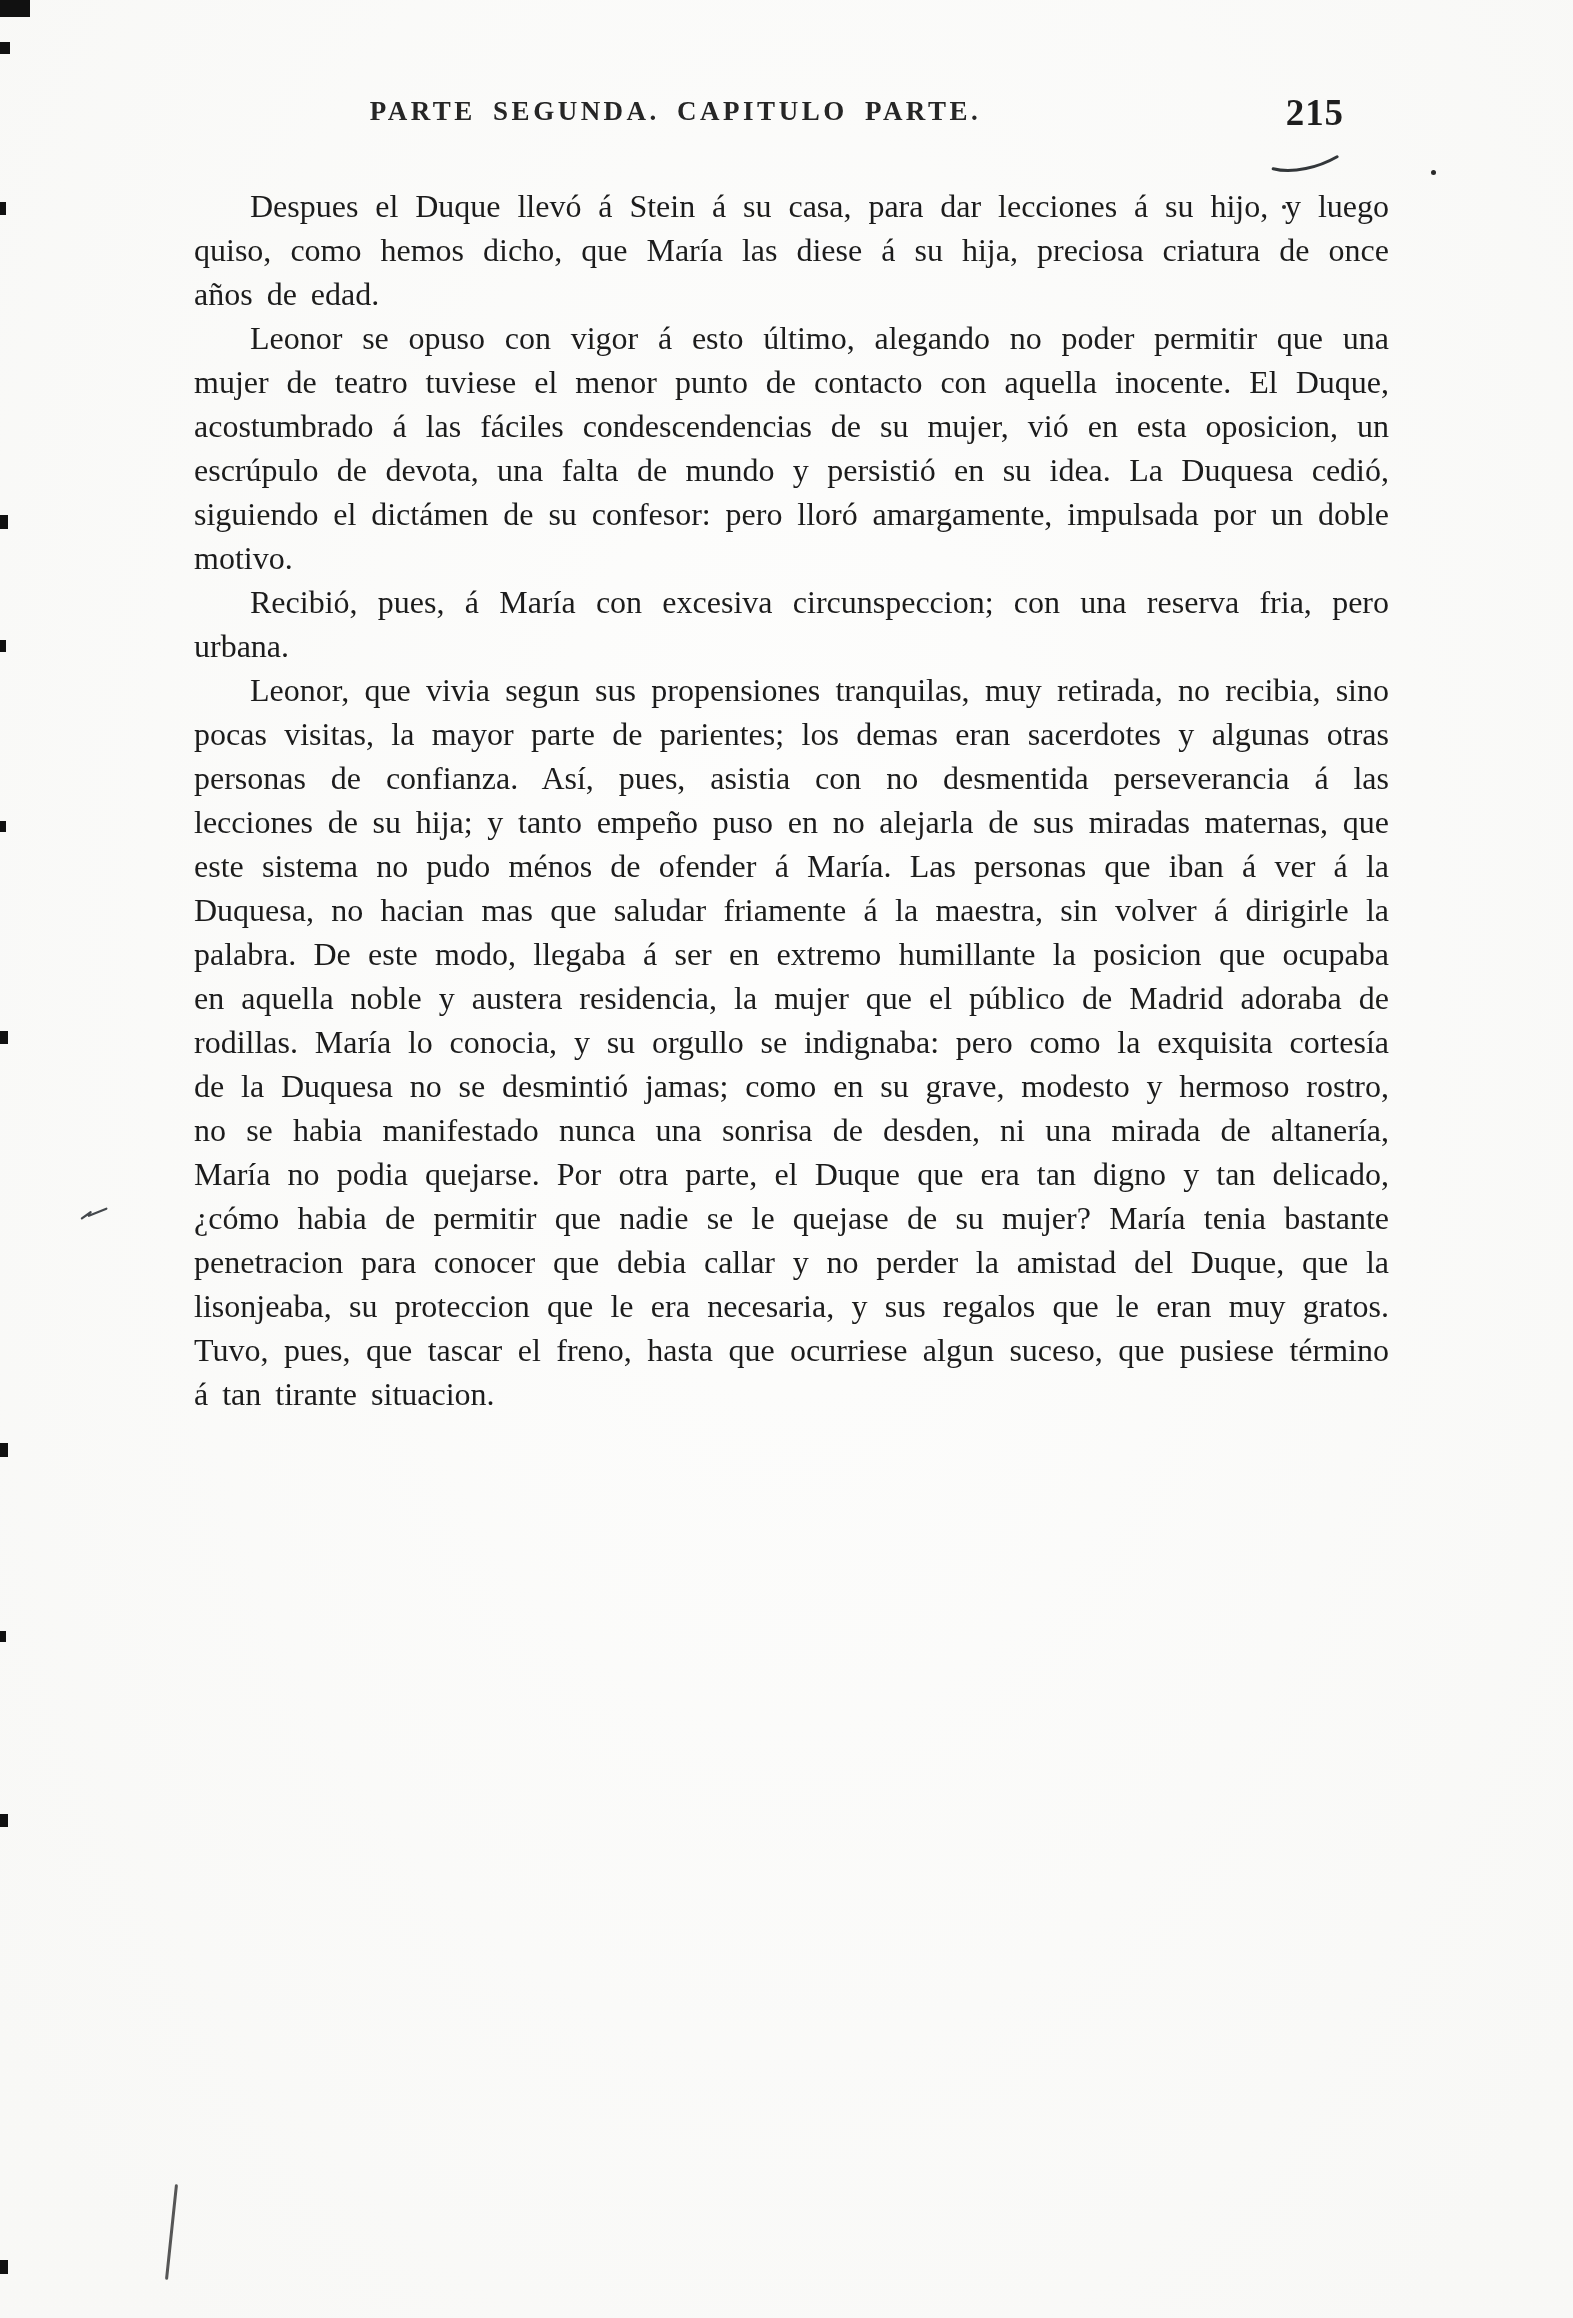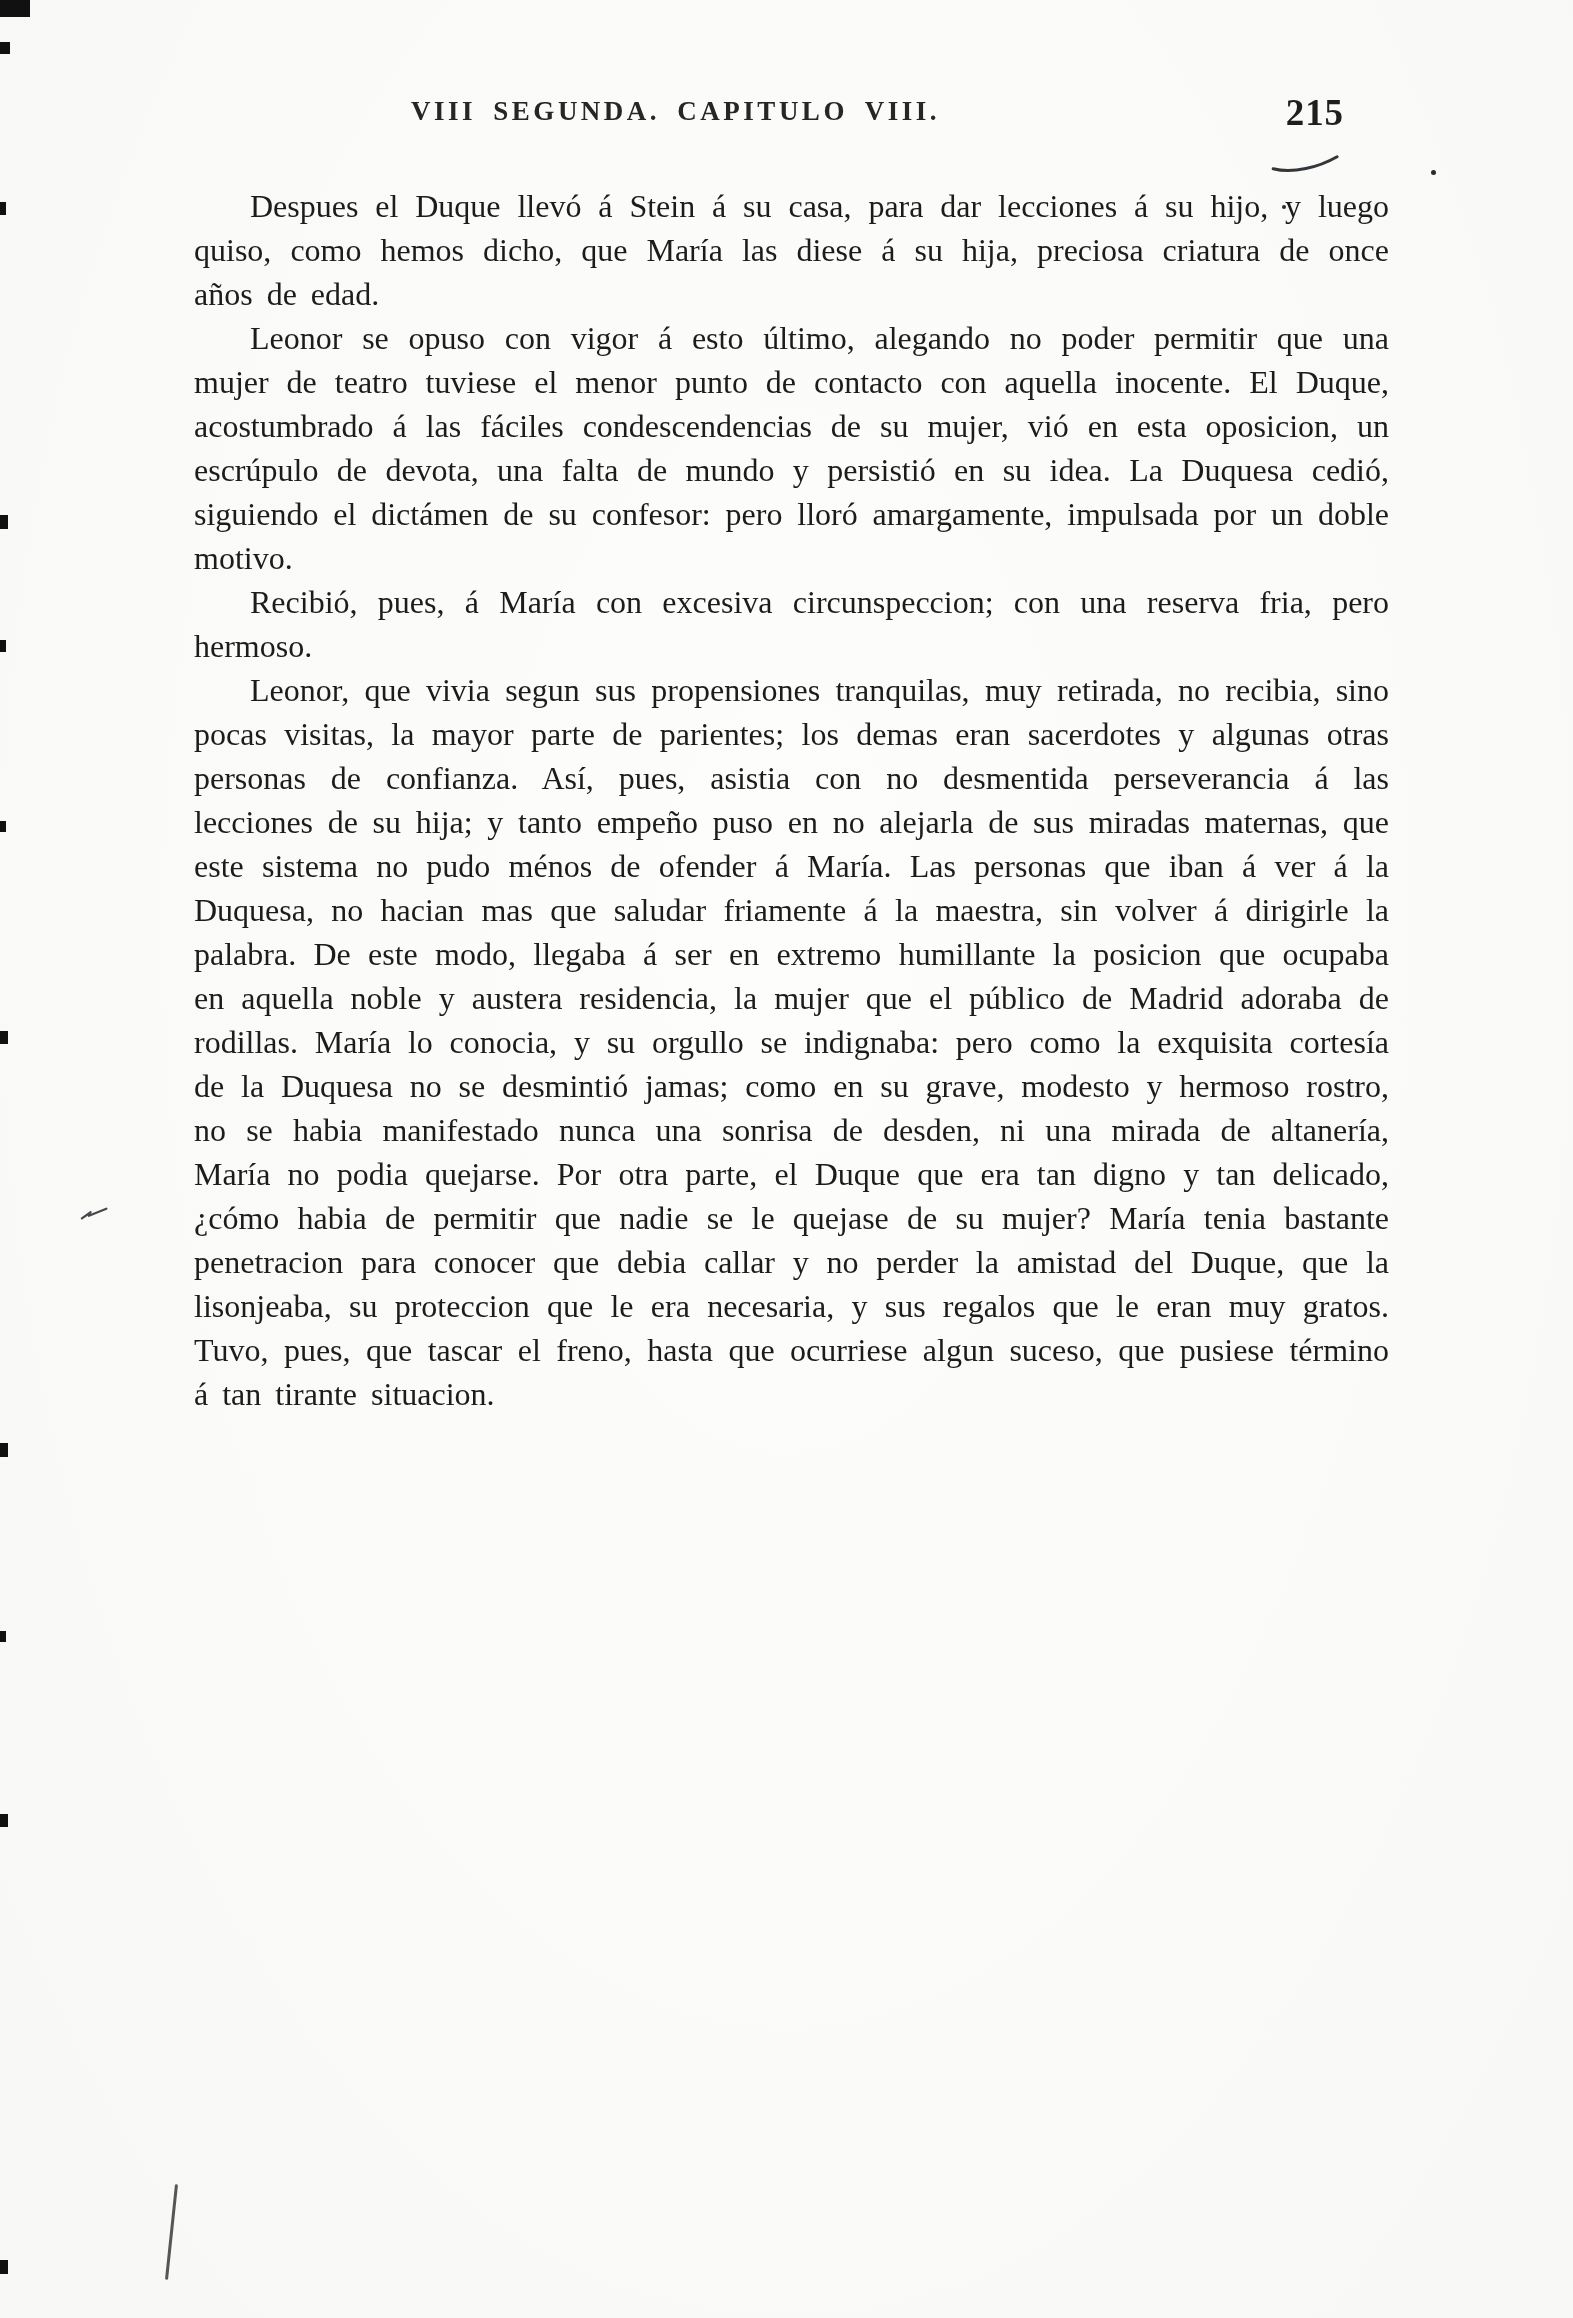--- a/index.html
+++ b/index.html
@@ -103,32 +103,32 @@
     border-radius: 1.7px;
     opacity: 0.85;
   }
 </style>
 </head>
 <body>
 
 <div class="page">
 
   <div class="running-head">
-    <div class="head-title">VIII SEGUNDA. CAPITULO VIII.</div>
+    <div class="head-title">PARTE SEGUNDA. CAPITULO PARTE.</div>
     <div class="page-number">215</div>
   </div>
 
   <svg class="pen-swoosh" viewBox="0 0 80 22" xmlns="http://www.w3.org/2000/svg">
     <path d="M2 16 C 25 22, 55 14, 76 2" stroke="#33373a" stroke-width="3.5" fill="none" stroke-linecap="round"></path>
   </svg>
 
   <div class="text-block">
     <p>Despues el Duque llevó á Stein á su casa, para dar lecciones á su hijo, y luego quiso, como hemos dicho, que María las diese á su hija, preciosa criatura de once años de edad.</p>
     <p>Leonor se opuso con vigor á esto último, alegando no poder permitir que una mujer de teatro tuviese el menor punto de contacto con aquella inocente. El Duque, acostumbrado á las fáciles condescendencias de su mujer, vió en esta oposicion, un escrúpulo de devota, una falta de mundo y persistió en su idea. La Duquesa cedió, siguiendo el dictámen de su confesor: pero lloró amargamente, impulsada por un doble motivo.</p>
-    <p>Recibió, pues, á María con excesiva circunspeccion; con una reserva fria, pero hermoso.</p>
+    <p>Recibió, pues, á María con excesiva circunspeccion; con una reserva fria, pero urbana.</p>
     <p>Leonor, que vivia segun sus propensiones tranquilas, muy retirada, no recibia, sino pocas visitas, la mayor parte de parientes; los demas eran sacerdotes y algunas otras personas de confianza. Así, pues, asistia con no desmentida perseverancia á las lecciones de su hija; y tanto empeño puso en no alejarla de sus miradas maternas, que este sistema no pudo ménos de ofender á María. Las personas que iban á ver á la Duquesa, no hacian mas que saludar friamente á la maestra, sin volver á dirigirle la palabra. De este modo, llegaba á ser en extremo humillante la posicion que ocupaba en aquella noble y austera residencia, la mujer que el público de Madrid adoraba de rodillas. María lo conocia, y su orgullo se indignaba: pero como la exquisita cortesía de la Duquesa no se desmintió jamas; como en su grave, modesto y hermoso rostro, no se habia manifestado nunca una sonrisa de desden, ni una mirada de altanería, María no podia quejarse. Por otra parte, el Duque que era tan digno y tan delicado, ¿cómo habia de permitir que nadie se le quejase de su mujer? María tenia bastante penetracion para conocer que debia callar y no perder la amistad del Duque, que la lisonjeaba, su proteccion que le era necesaria, y sus regalos que le eran muy gratos. Tuvo, pues, que tascar el freno, hasta que ocurriese algun suceso, que pusiese término á tan tirante situacion.</p>
   </div>
 
   <div class="edge-mark" style="top:0; width:30px; height:17.4px;"></div>
   <div class="edge-mark" style="top:42px; width:10.4px; height:12px;"></div>
   <div class="edge-mark" style="top:202px; width:6px; height:13px;"></div>
   <div class="edge-mark" style="top:515px; width:7.8px; height:14px;"></div>
   <div class="edge-mark" style="top:640px; width:6px; height:12px;"></div>
   <div class="edge-mark" style="top:821px; width:6px; height:11.3px;"></div>
   <div class="edge-mark" style="top:1031px; width:7.8px; height:13px;"></div>

